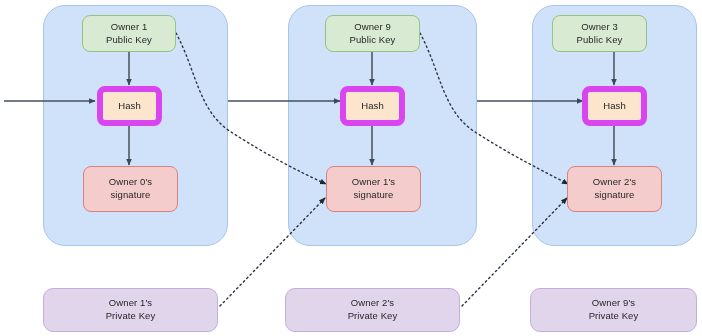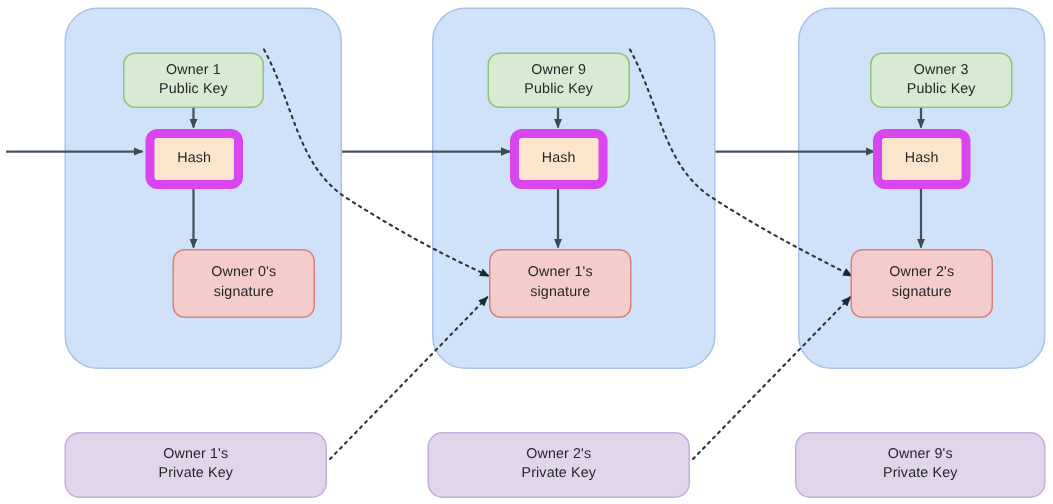--- a/index.html
+++ b/index.html
@@ -43,21 +43,20 @@
     justify-content: center;
     text-align: center;
     font-size: 9.5px;
     line-height: 1.32;
     color: #262626;
     letter-spacing: 0.1px;
   }
   .node-green {
     background: #d9ead3;
     border: 1px solid #93c47d;
-    margin-top: 20px;
   }
   .node-orange {
     background: #fce5cd;
     border: 6px solid #d946ef;
   }
   .node-red {
     background: #f4cccc;
     border: 1px solid #d98080;
   }
   .node-purple {
@@ -115,21 +114,21 @@
     <div>
       <span>Owner 1</span>
       <span>Public Key</span>
     </div>
   </div>
 
   <div class="node node-orange" style="left:97px; top:86px; width:65px; height:40px;">
     <span>Hash</span>
   </div>
 
-  <div class="node node-red" style="left:83px; top:166px; width:95px; height:46px;margin-left:32px;">
+  <div class="node node-red" style="left:83px; top:166px; width:95px; height:46px;">
     <div>
       <span>Owner 0's</span>
       <span>signature</span>
     </div>
   </div>
 
   <div class="node node-green" style="left:325px; top:15px; width:95px; height:37px;">
     <div>
       <span>Owner 9</span>
       <span>Public Key</span>
@@ -140,21 +139,21 @@
     <span>Hash</span>
   </div>
 
   <div class="node node-red" style="left:326px; top:166px; width:95px; height:46px;">
     <div>
       <span>Owner 1's</span>
       <span>signature</span>
     </div>
   </div>
 
-  <div class="node node-green" style="left:580px; top:15px; width:95px; height:37px;">
+  <div class="node node-green" style="left:552px; top:15px; width:95px; height:37px;">
     <div>
       <span>Owner 3</span>
       <span>Public Key</span>
     </div>
   </div>
 
   <div class="node node-orange" style="left:582px; top:86px; width:65px; height:40px;">
     <span>Hash</span>
   </div>
 

